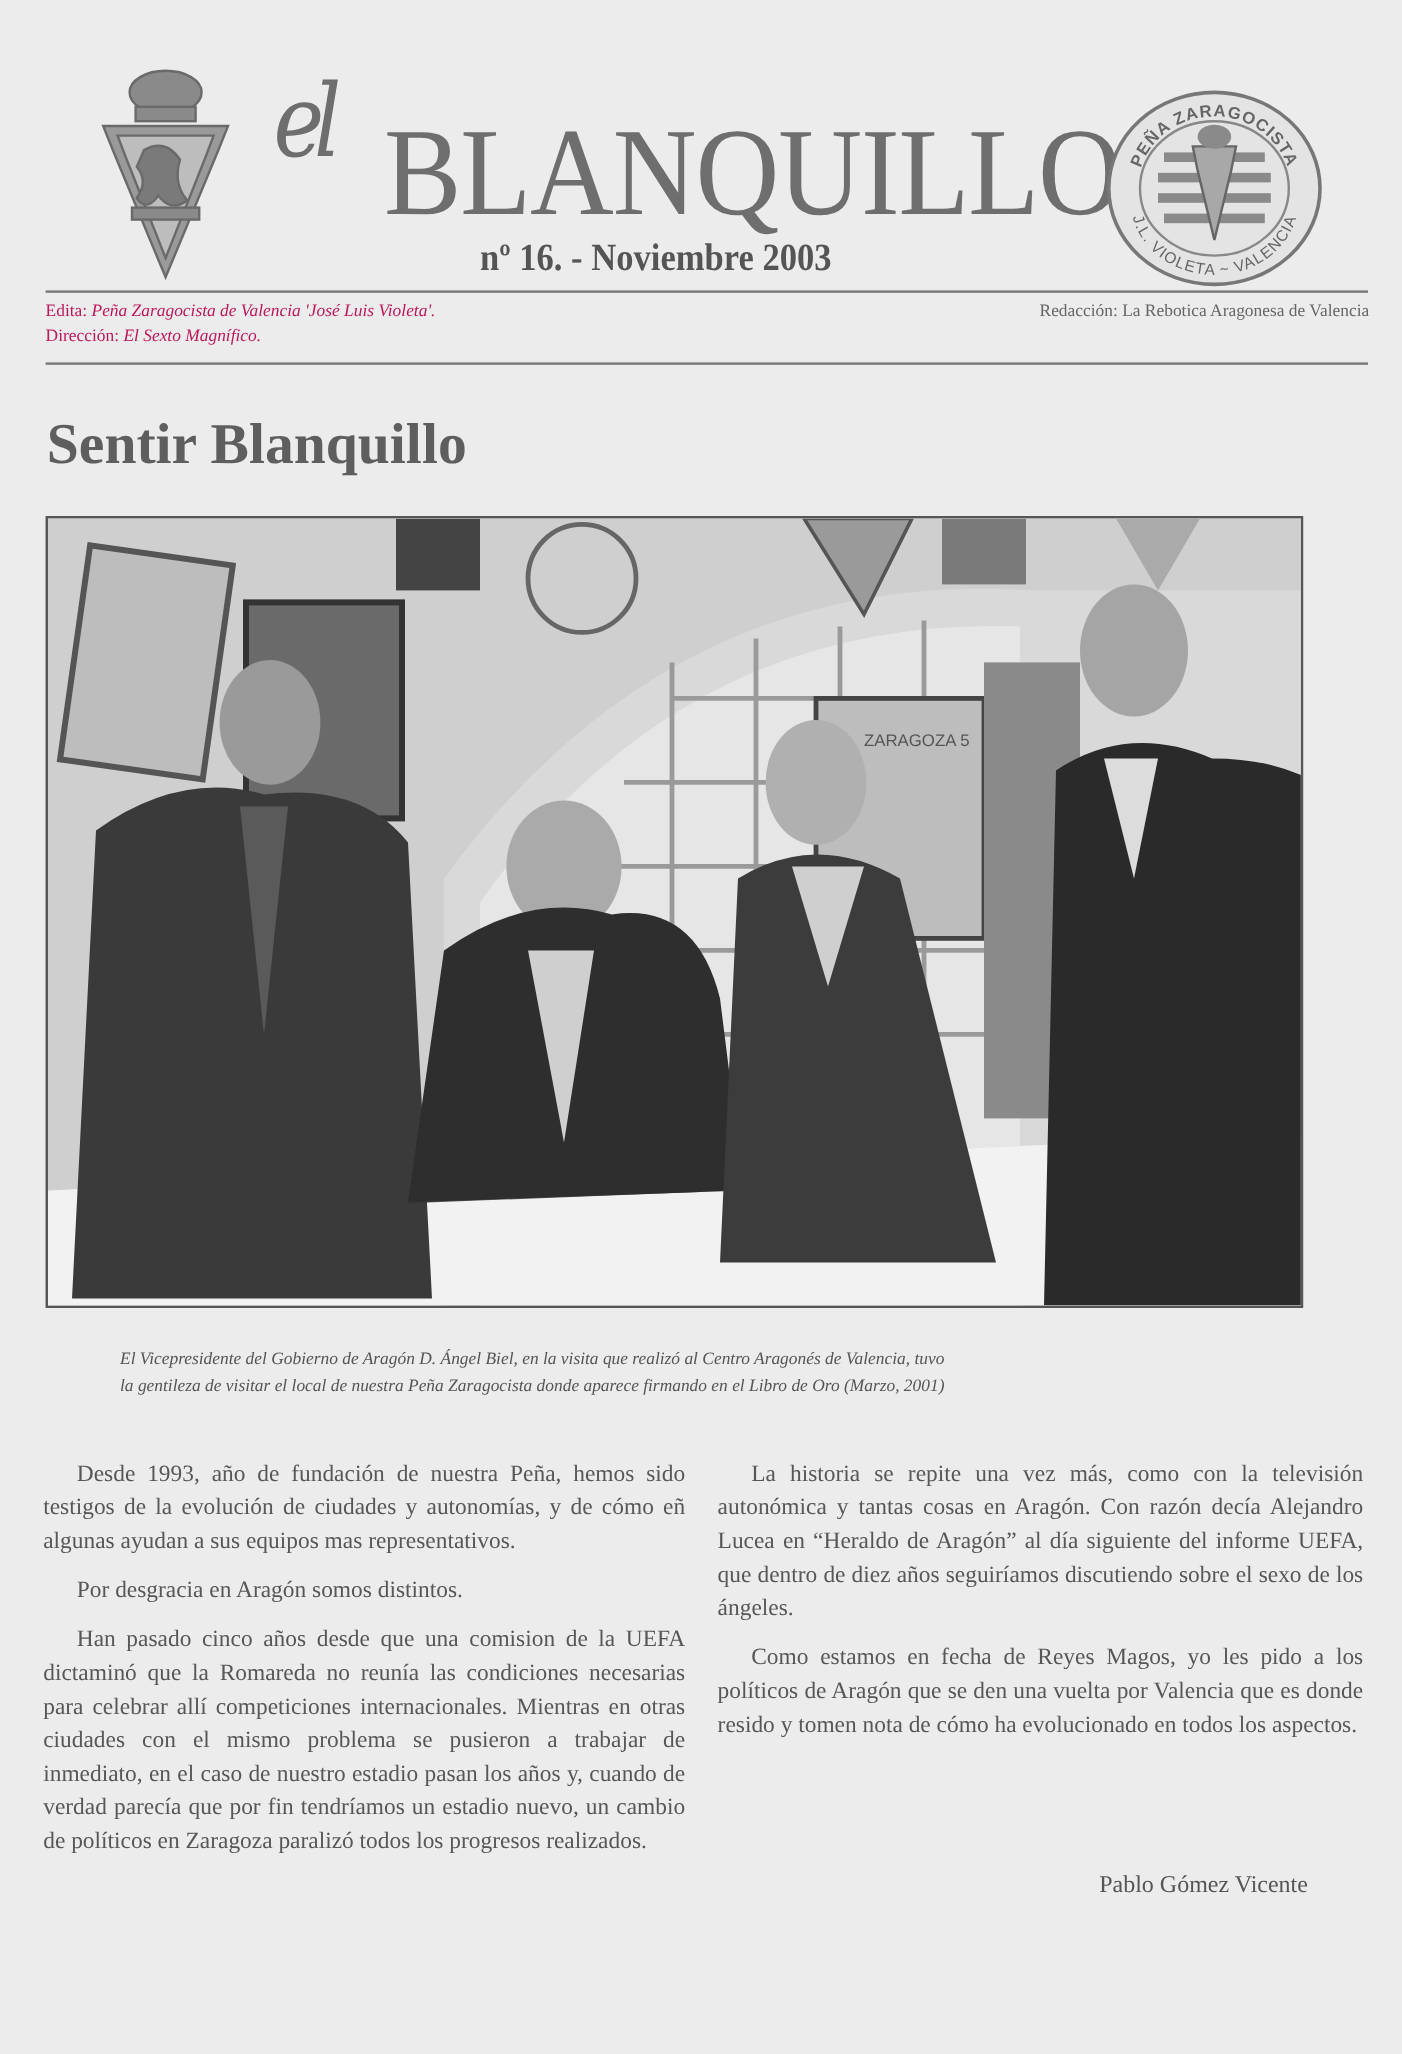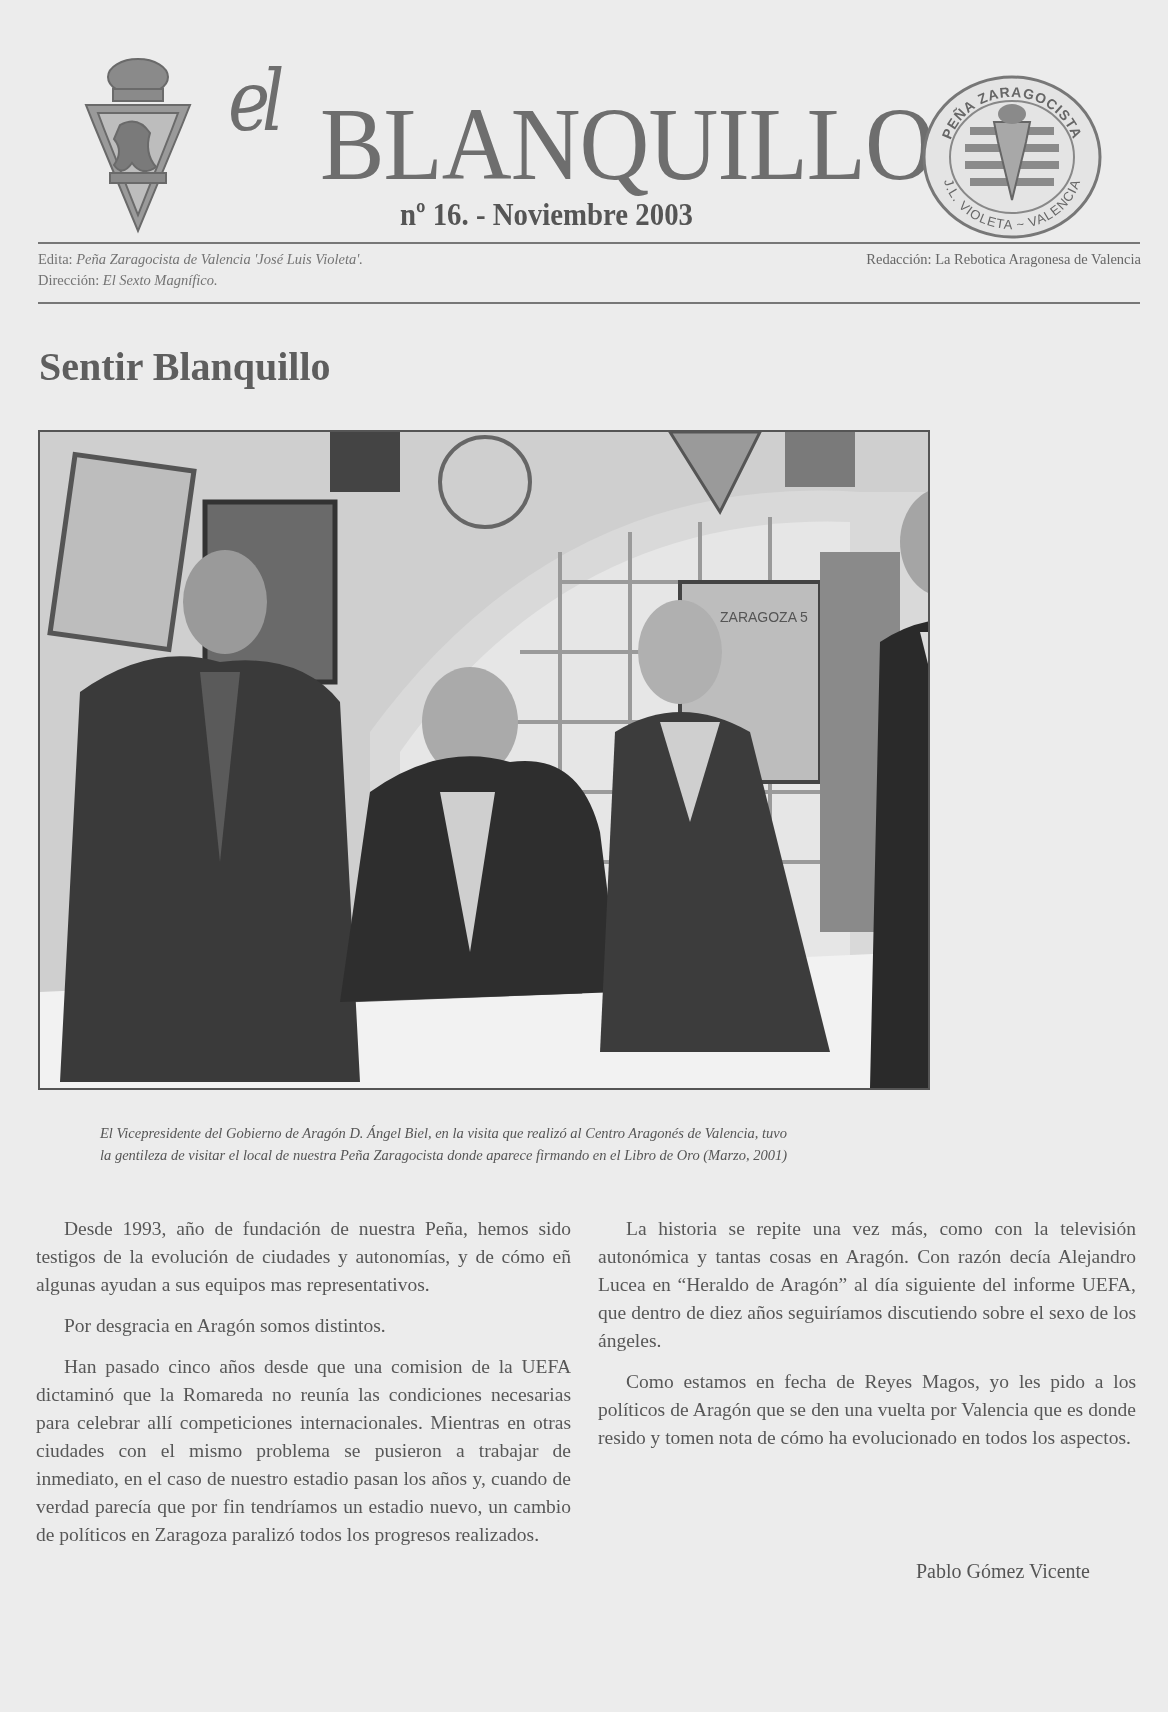--- a/index.html
+++ b/index.html
@@ -29,34 +29,34 @@
     }
     .issue {
       position: absolute; left: 400px; top: 198px;
       font-size: 32px; font-weight: bold; color: #555;
       transform: scaleX(0.9); transform-origin: left top;
       line-height: 1;
     }
     .rule { position: absolute; left: 38px; width: 1102px; height: 2px; background: #777; }
     .credits-left {
       position: absolute; left: 38px; top: 249px;
-      font-size: 14.5px; line-height: 21px; color: #737373;
+      font-size: 14.5px; line-height: 21px; color: #be185d;
     }
     .credits-left i { font-style: italic; }
     .credits-right {
       position: absolute; right: 27px; top: 249px; text-align: right;
       font-size: 14.5px; line-height: 21px; color: #666;
     }
     .headline {
       position: absolute; left: 39px; top: 347px;
-      font-size: 40px; font-weight: bold; color: #5e5e5e;
+      font-size: 48px; font-weight: bold; color: #5e5e5e;
       line-height: 1;
     }
     .photo {
-      position: absolute; left: 38px; top: 430px; width: 892px; height: 660px;
+      position: absolute; left: 38px; top: 430px; width: 1048px; height: 660px;
       border: 2px solid #555; box-sizing: border-box; background: #d8d8d8; overflow: hidden;
     }
     .photo svg { display: block; }
     .caption {
       position: absolute; left: 100px; top: 1122px; width: 980px; text-align: left;
       font-style: italic; font-size: 14.5px; line-height: 22px; color: #555;
     }
     .col {
       position: absolute; top: 1202px; width: 535px;
       font-size: 19.5px; line-height: 28px; color: #575757; text-align: justify;

